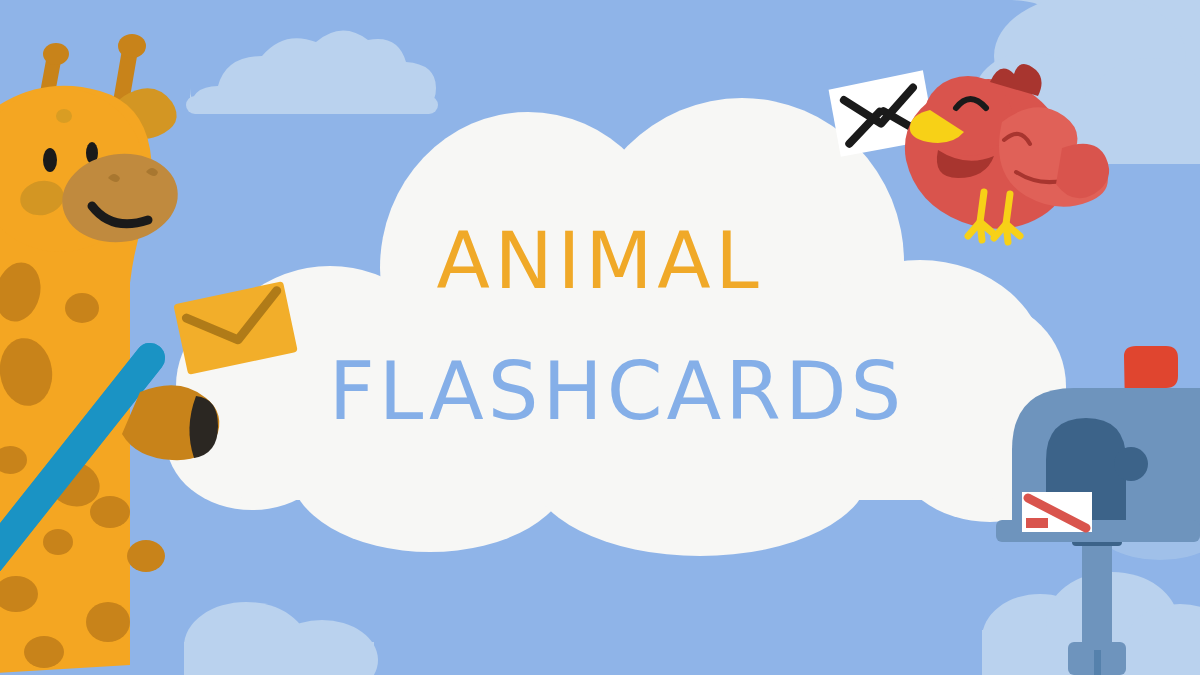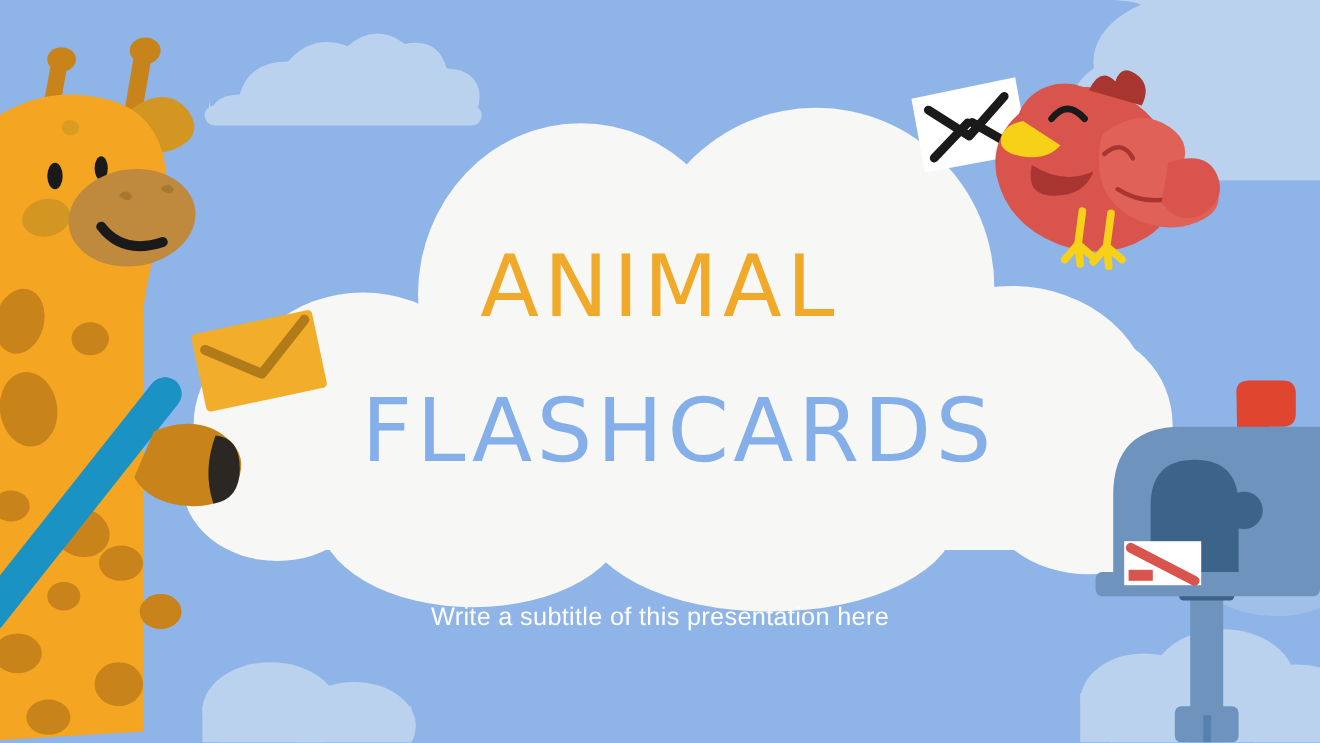--- a/index.html
+++ b/index.html
@@ -236,16 +236,15 @@
         <rect x="1022" y="492" width="70" height="40" fill="#FFFFFF"></rect>
         <path d="M1028 498 L1086 528" stroke="#D9544D" stroke-width="9" stroke-linecap="round" fill="none"></path>
         <rect x="1026" y="518" width="22" height="10" fill="#D9544D"></rect>
       </g>
     </g>
   </svg>
 
   <div id="text-layer">
     <div class="title-line" id="title-animal">ANIMAL</div>
     <div class="title-line" id="title-flashcards">FLASHCARDS</div>
-    <div id="subtitle">Write a subtitle of this presentation here</div>
   </div>
 
 </div>
 
 </body></html>

